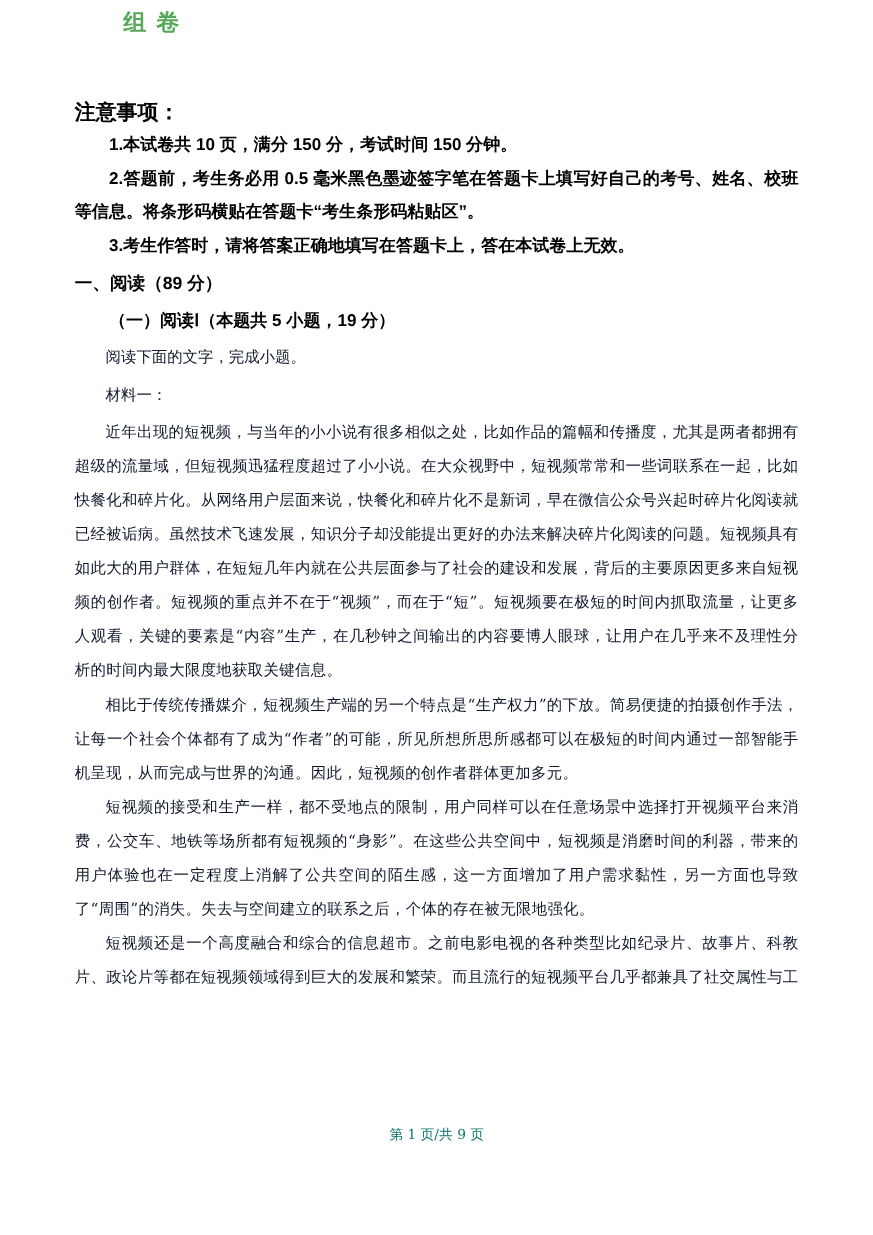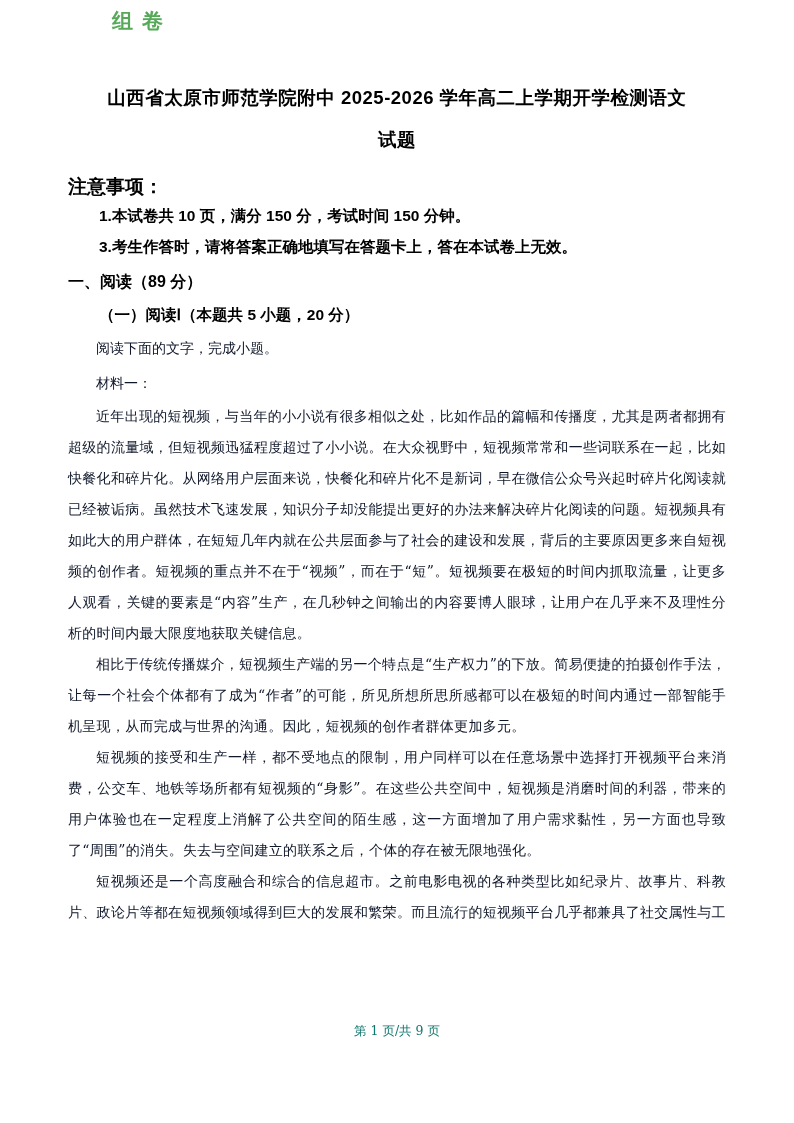--- a/index.html
+++ b/index.html
@@ -99,32 +99,29 @@
 </style>
 </head>
 <body>
 
 <div class="page">
 
   <div class="watermark">
     <span>组</span><span>卷</span>
   </div>
 
-  <h1 class="doc-title">
-    <span class="title-line">山西省太原市师范学院附中 2025-2026 学年高二上学期开学检测语文</span>
-    <span class="title-line">试题</span>
-  </h1>
 
   <p class="notice-head">注意事项：</p>
 
   <p class="notice-item">1.本试卷共 10 页，满分 150 分，考试时间 150 分钟。</p>
+  <p class="notice-item">2.答题前，考生务必用 0.5 毫米黑色墨迹签字笔在答题卡上填写好自己的考号、姓名、校班等信息。将条形码横贴在答题卡“考生条形码粘贴区”。</p>
   <p class="notice-item">3.考生作答时，请将答案正确地填写在答题卡上，答在本试卷上无效。</p>
 
   <h2 class="part-head">一、阅读（89 分）</h2>
-  <h3 class="subpart-head">（一）阅读Ⅰ（本题共 5 小题，20 分）</h3>
+  <h3 class="subpart-head">（一）阅读Ⅰ（本题共 5 小题，19 分）</h3>
 
   <p class="kai prompt-line">阅读下面的文字，完成小题。</p>
   <p class="kai material-label">材料一：</p>
 
   <p class="kai body-para">近年出现的短视频，与当年的小小说有很多相似之处，比如作品的篇幅和传播度，尤其是两者都拥有超级的流量域，但短视频迅猛程度超过了小小说。在大众视野中，短视频常常和一些词联系在一起，比如快餐化和碎片化。从网络用户层面来说，快餐化和碎片化不是新词，早在微信公众号兴起时碎片化阅读就已经被诟病。虽然技术飞速发展，知识分子却没能提出更好的办法来解决碎片化阅读的问题。短视频具有如此大的用户群体，在短短几年内就在公共层面参与了社会的建设和发展，背后的主要原因更多来自短视频的创作者。短视频的重点并不在于“视频”，而在于“短”。短视频要在极短的时间内抓取流量，让更多人观看，关键的要素是“内容”生产，在几秒钟之间输出的内容要博人眼球，让用户在几乎来不及理性分析的时间内最大限度地获取关键信息。</p>
   <p class="kai body-para">相比于传统传播媒介，短视频生产端的另一个特点是“生产权力”的下放。简易便捷的拍摄创作手法，让每一个社会个体都有了成为“作者”的可能，所见所想所思所感都可以在极短的时间内通过一部智能手机呈现，从而完成与世界的沟通。因此，短视频的创作者群体更加多元。</p>
   <p class="kai body-para">短视频的接受和生产一样，都不受地点的限制，用户同样可以在任意场景中选择打开视频平台来消费，公交车、地铁等场所都有短视频的“身影”。在这些公共空间中，短视频是消磨时间的利器，带来的用户体验也在一定程度上消解了公共空间的陌生感，这一方面增加了用户需求黏性，另一方面也导致了“周围”的消失。失去与空间建立的联系之后，个体的存在被无限地强化。</p>
   <p class="kai body-para">短视频还是一个高度融合和综合的信息超市。之前电影电视的各种类型比如纪录片、故事片、科教片、政论片等都在短视频领域得到巨大的发展和繁荣。而且流行的短视频平台几乎都兼具了社交属性与工</p>
 
   <div class="page-footer">

